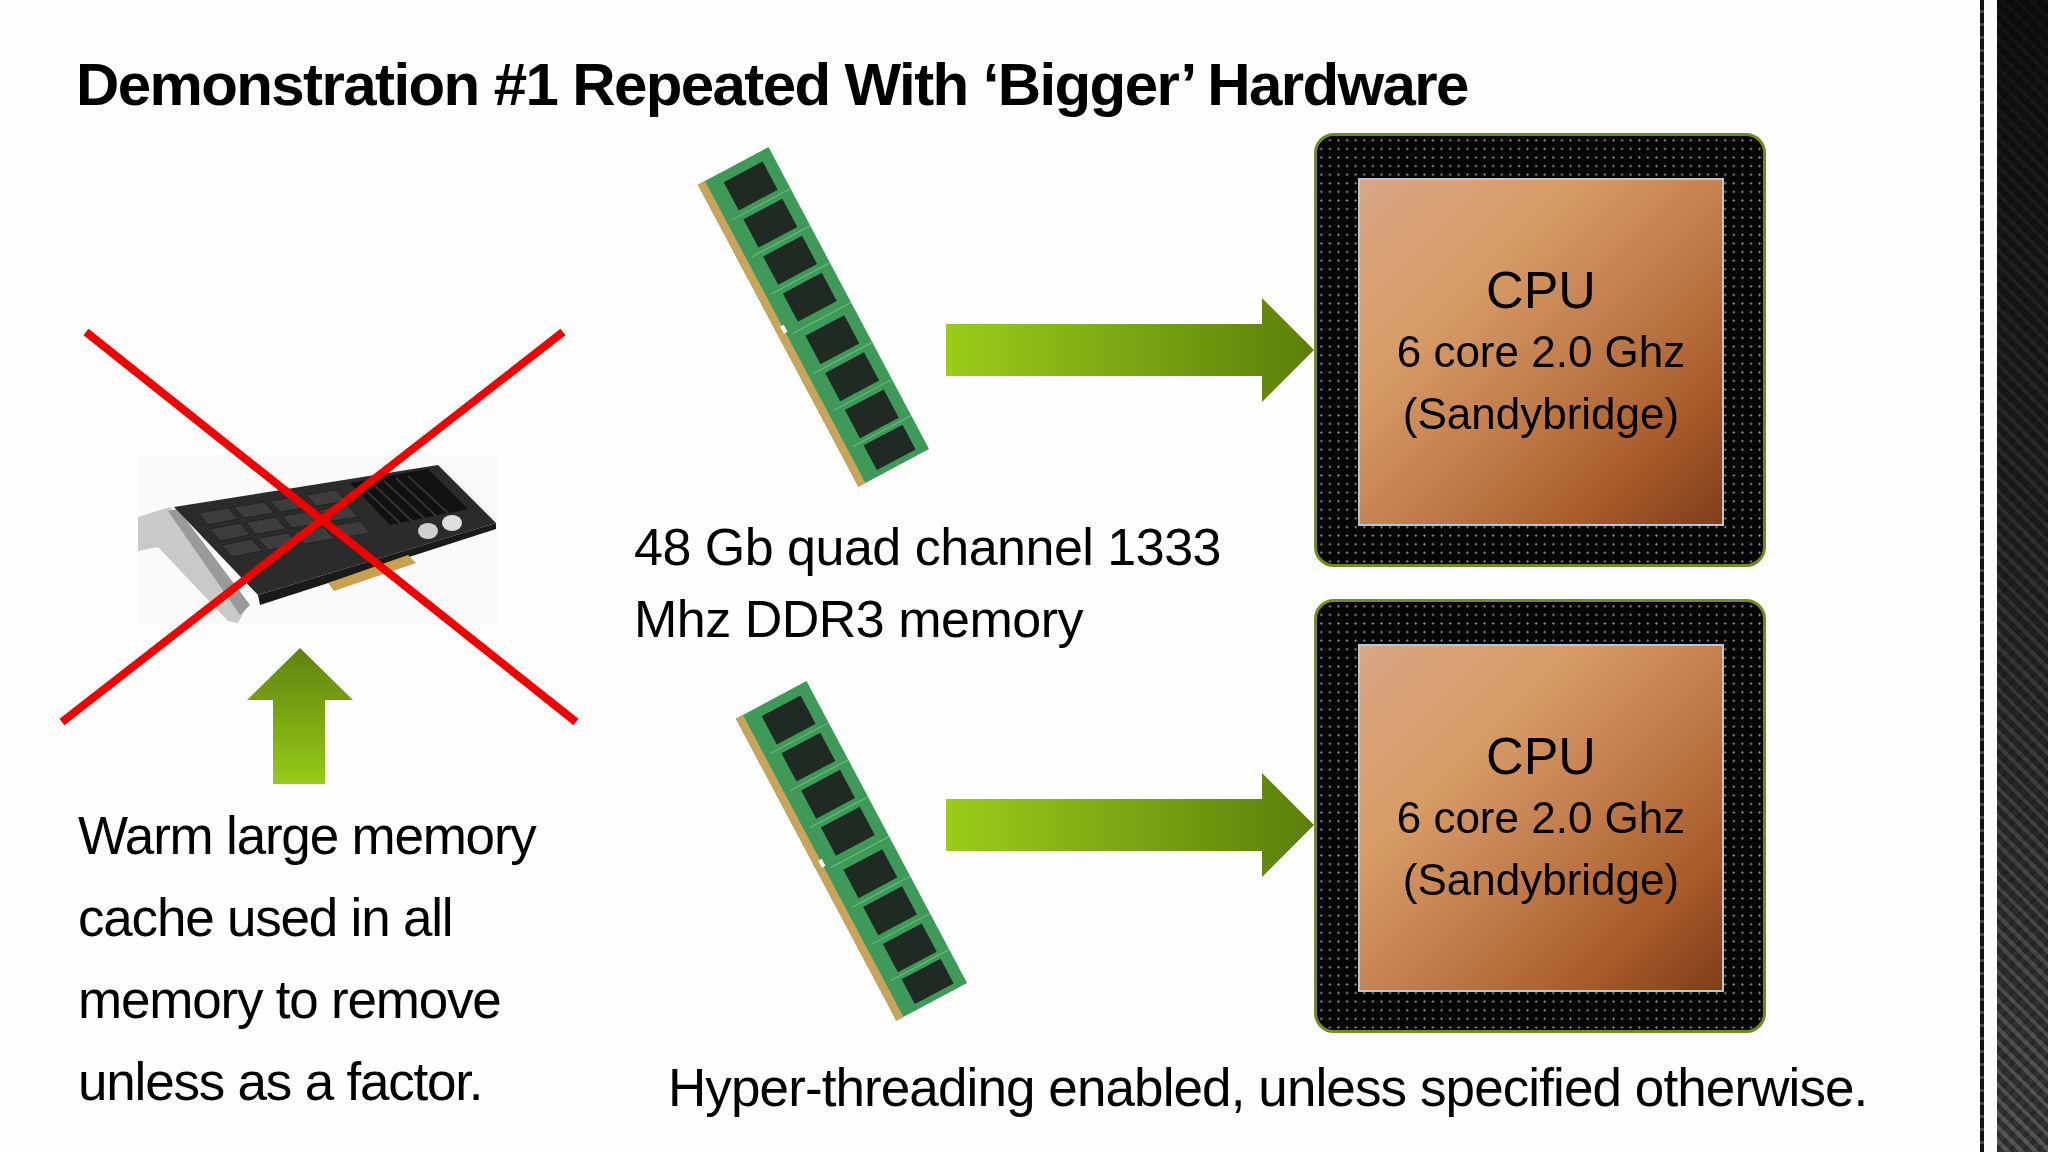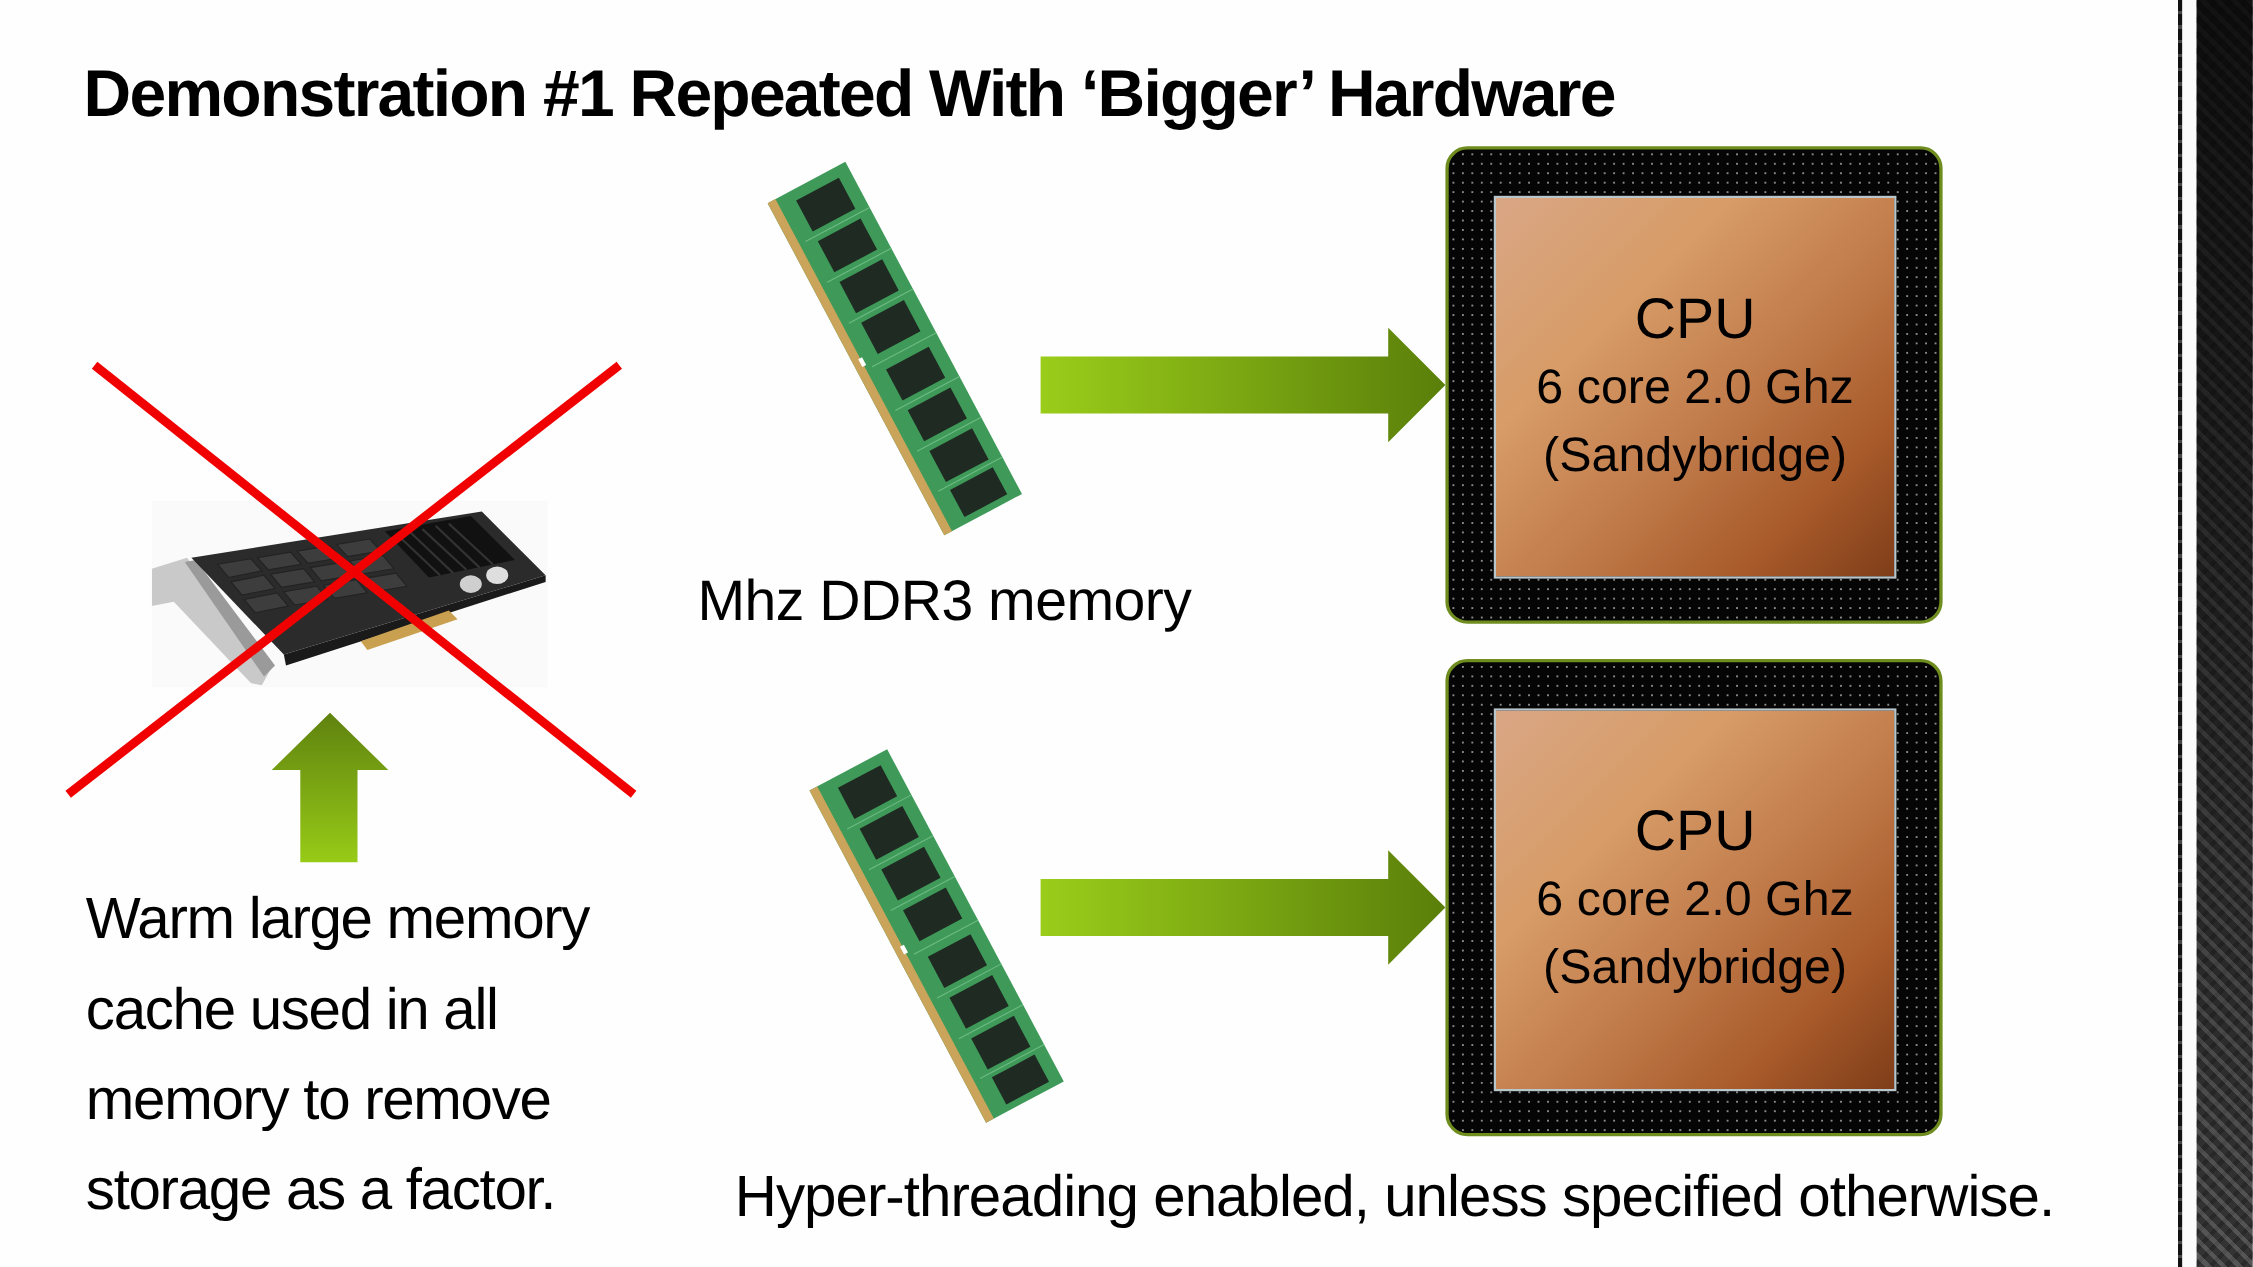--- a/index.html
+++ b/index.html
@@ -138,21 +138,21 @@
         <stop offset="1" stop-color="#97cb17"></stop>
       </linearGradient>
     </defs>
     <polygon points="55,2 108,54 80,54 80,138 28,138 28,54 2,54" fill="url(#gUp)"></polygon>
   </svg>
 
   <div class="abs left-text">
     <div>Warm large memory</div>
     <div>cache used in all</div>
     <div>memory to remove</div>
-    <div>storage as a factor.</div>
+    <div>unless as a factor.</div>
   </div>
 
   <svg class="abs ram ram1" viewBox="0 0 84 352">
     <rect x="2" y="6" width="80" height="342" fill="#3f9a5a"></rect>
     <rect x="2" y="6" width="8" height="342" fill="#c9a45a"></rect>
     <rect x="8" y="170" width="4" height="8" fill="#fefefe"></rect>
     <g fill="#1f2a22">
       <rect x="26" y="16" width="44" height="32"></rect>
       <rect x="26" y="58" width="44" height="32"></rect>
       <rect x="26" y="100" width="44" height="32"></rect>
@@ -191,20 +191,21 @@
         <line x1="16" y1="95" x2="82" y2="95"></line>
       <line x1="16" y1="137" x2="82" y2="137"></line>
         <line x1="16" y1="182" x2="82" y2="182"></line>
       <line x1="16" y1="227" x2="82" y2="227"></line>
         <line x1="16" y1="269" x2="82" y2="269"></line>
       <line x1="16" y1="310" x2="82" y2="310"></line>
     </g>
   </svg>
 
   <div class="abs mem-label">
+    <div>48 Gb quad channel 1333</div>
     <div>Mhz DDR3 memory</div>
   </div>
 
   <svg class="abs rarrow rarrow1" viewBox="0 0 372 108">
     <defs>
       <linearGradient id="gR1" x1="0" y1="0" x2="1" y2="0">
         <stop offset="0" stop-color="#9acd1a"></stop>
         <stop offset="1" stop-color="#5a7f0a"></stop>
       </linearGradient>
     </defs>

